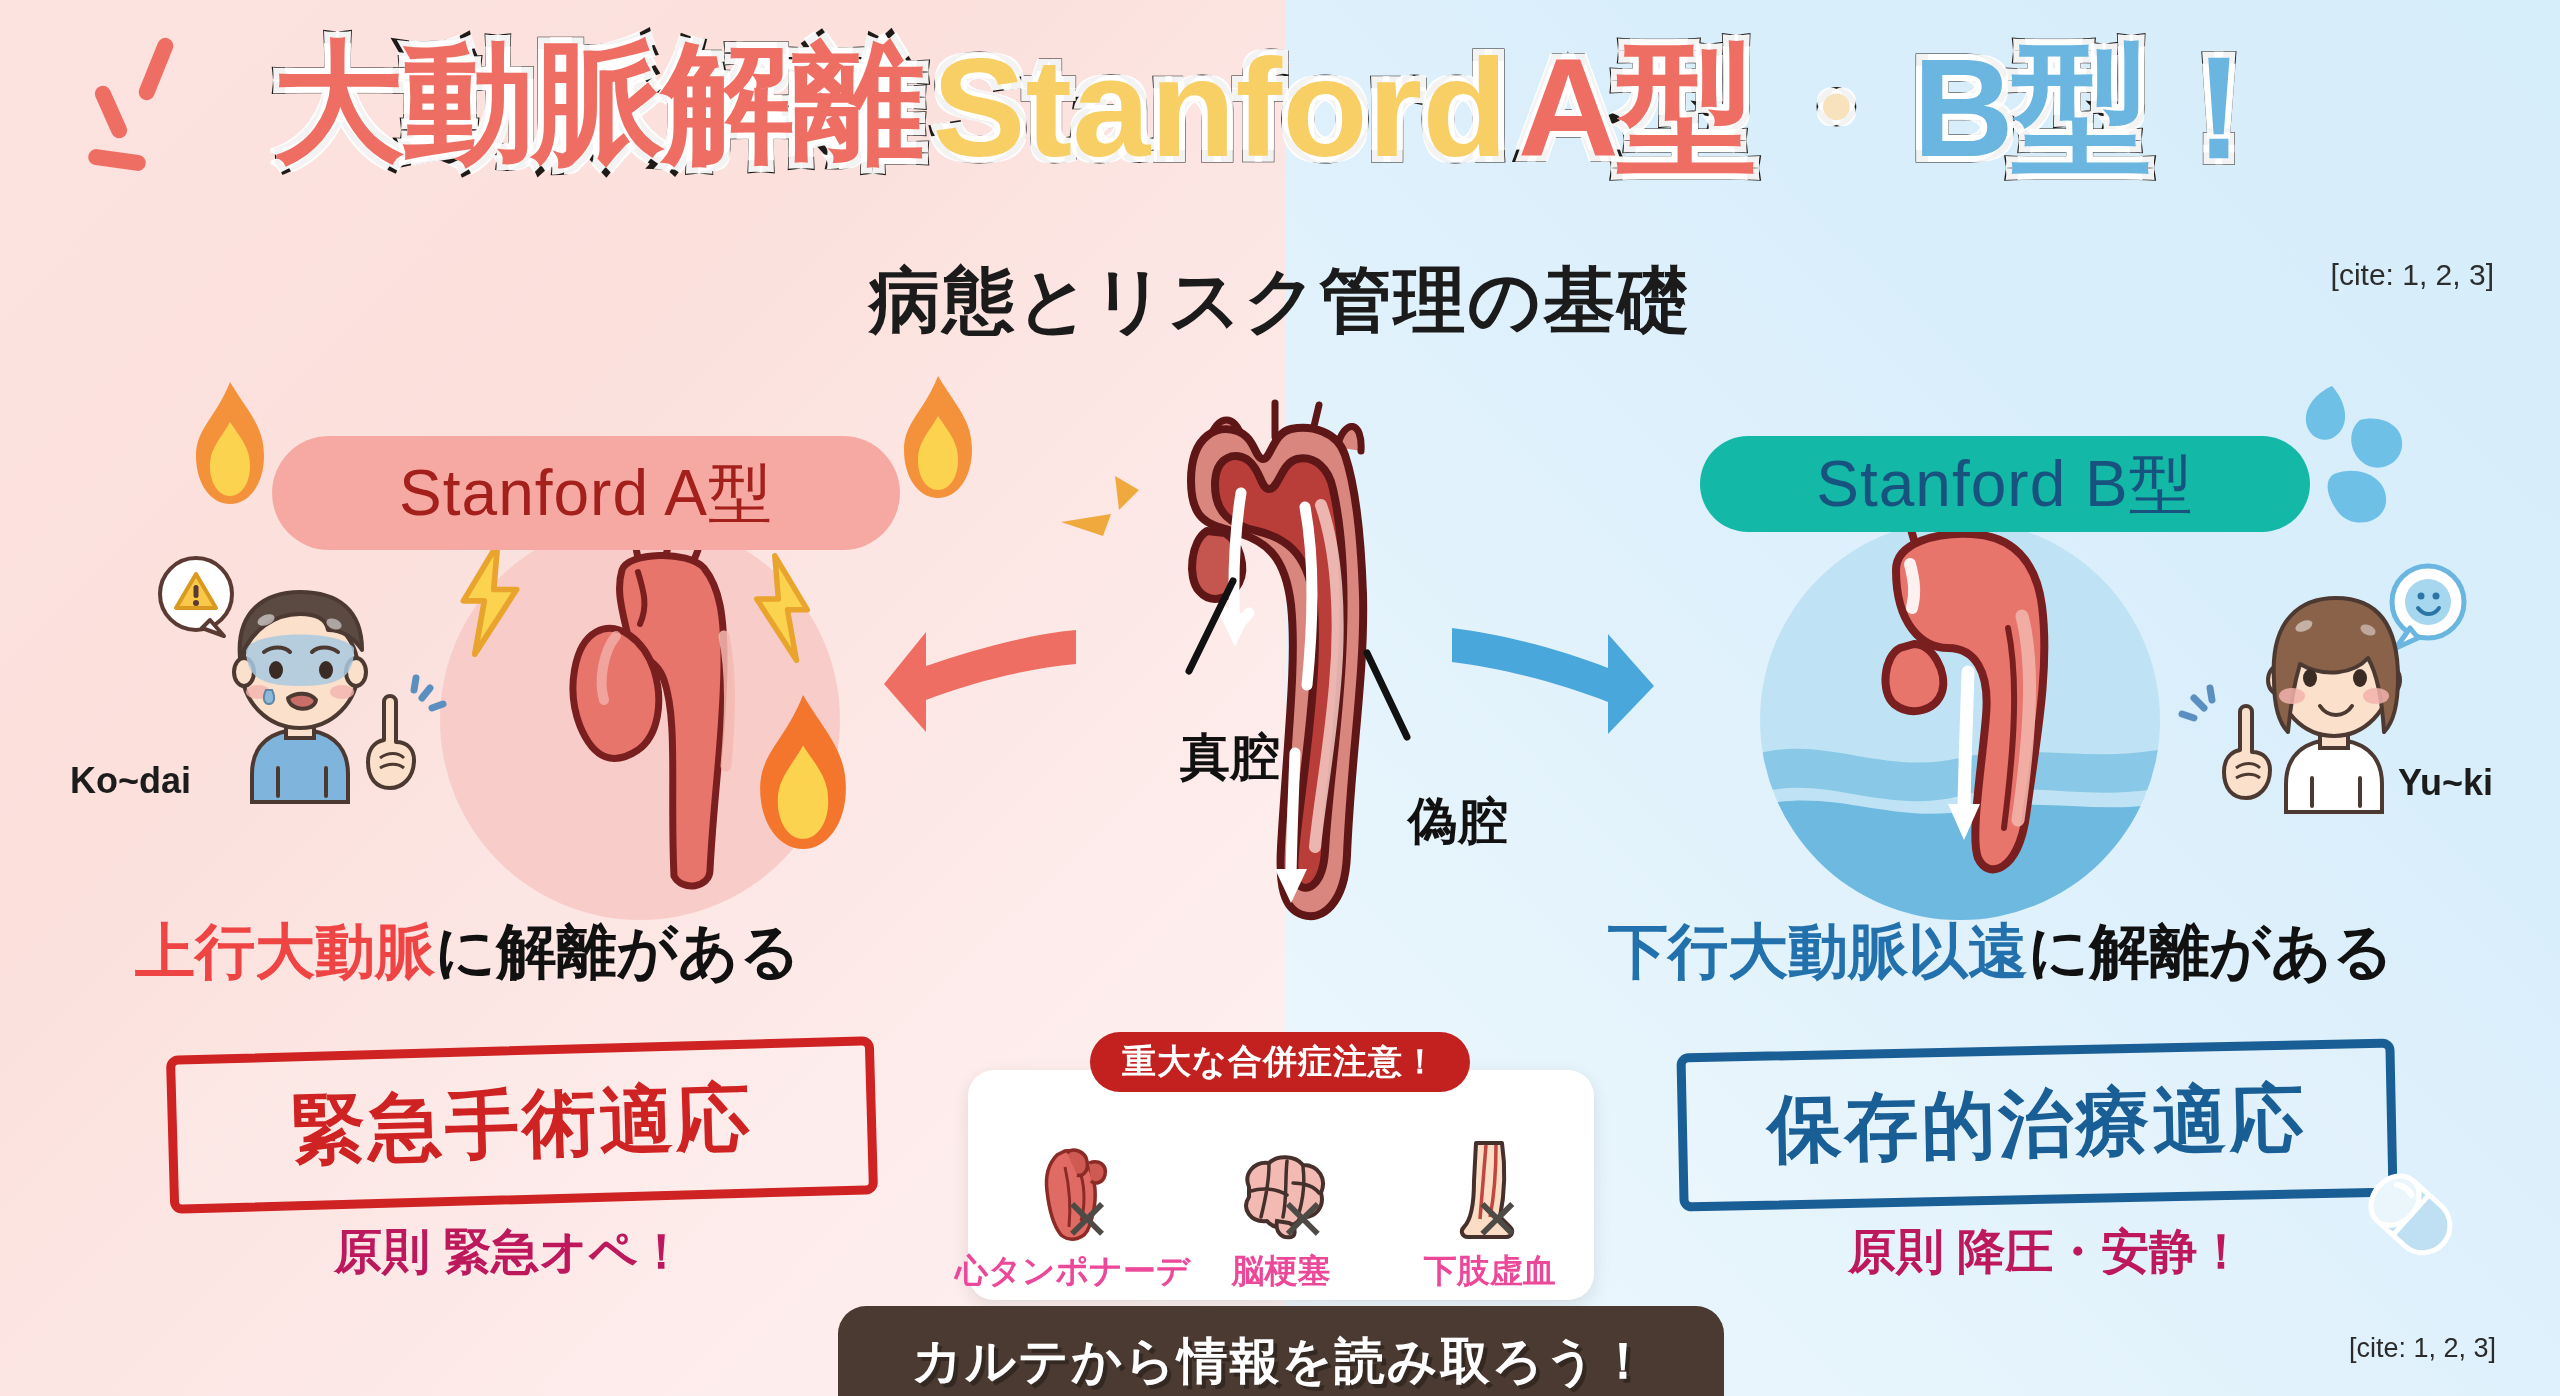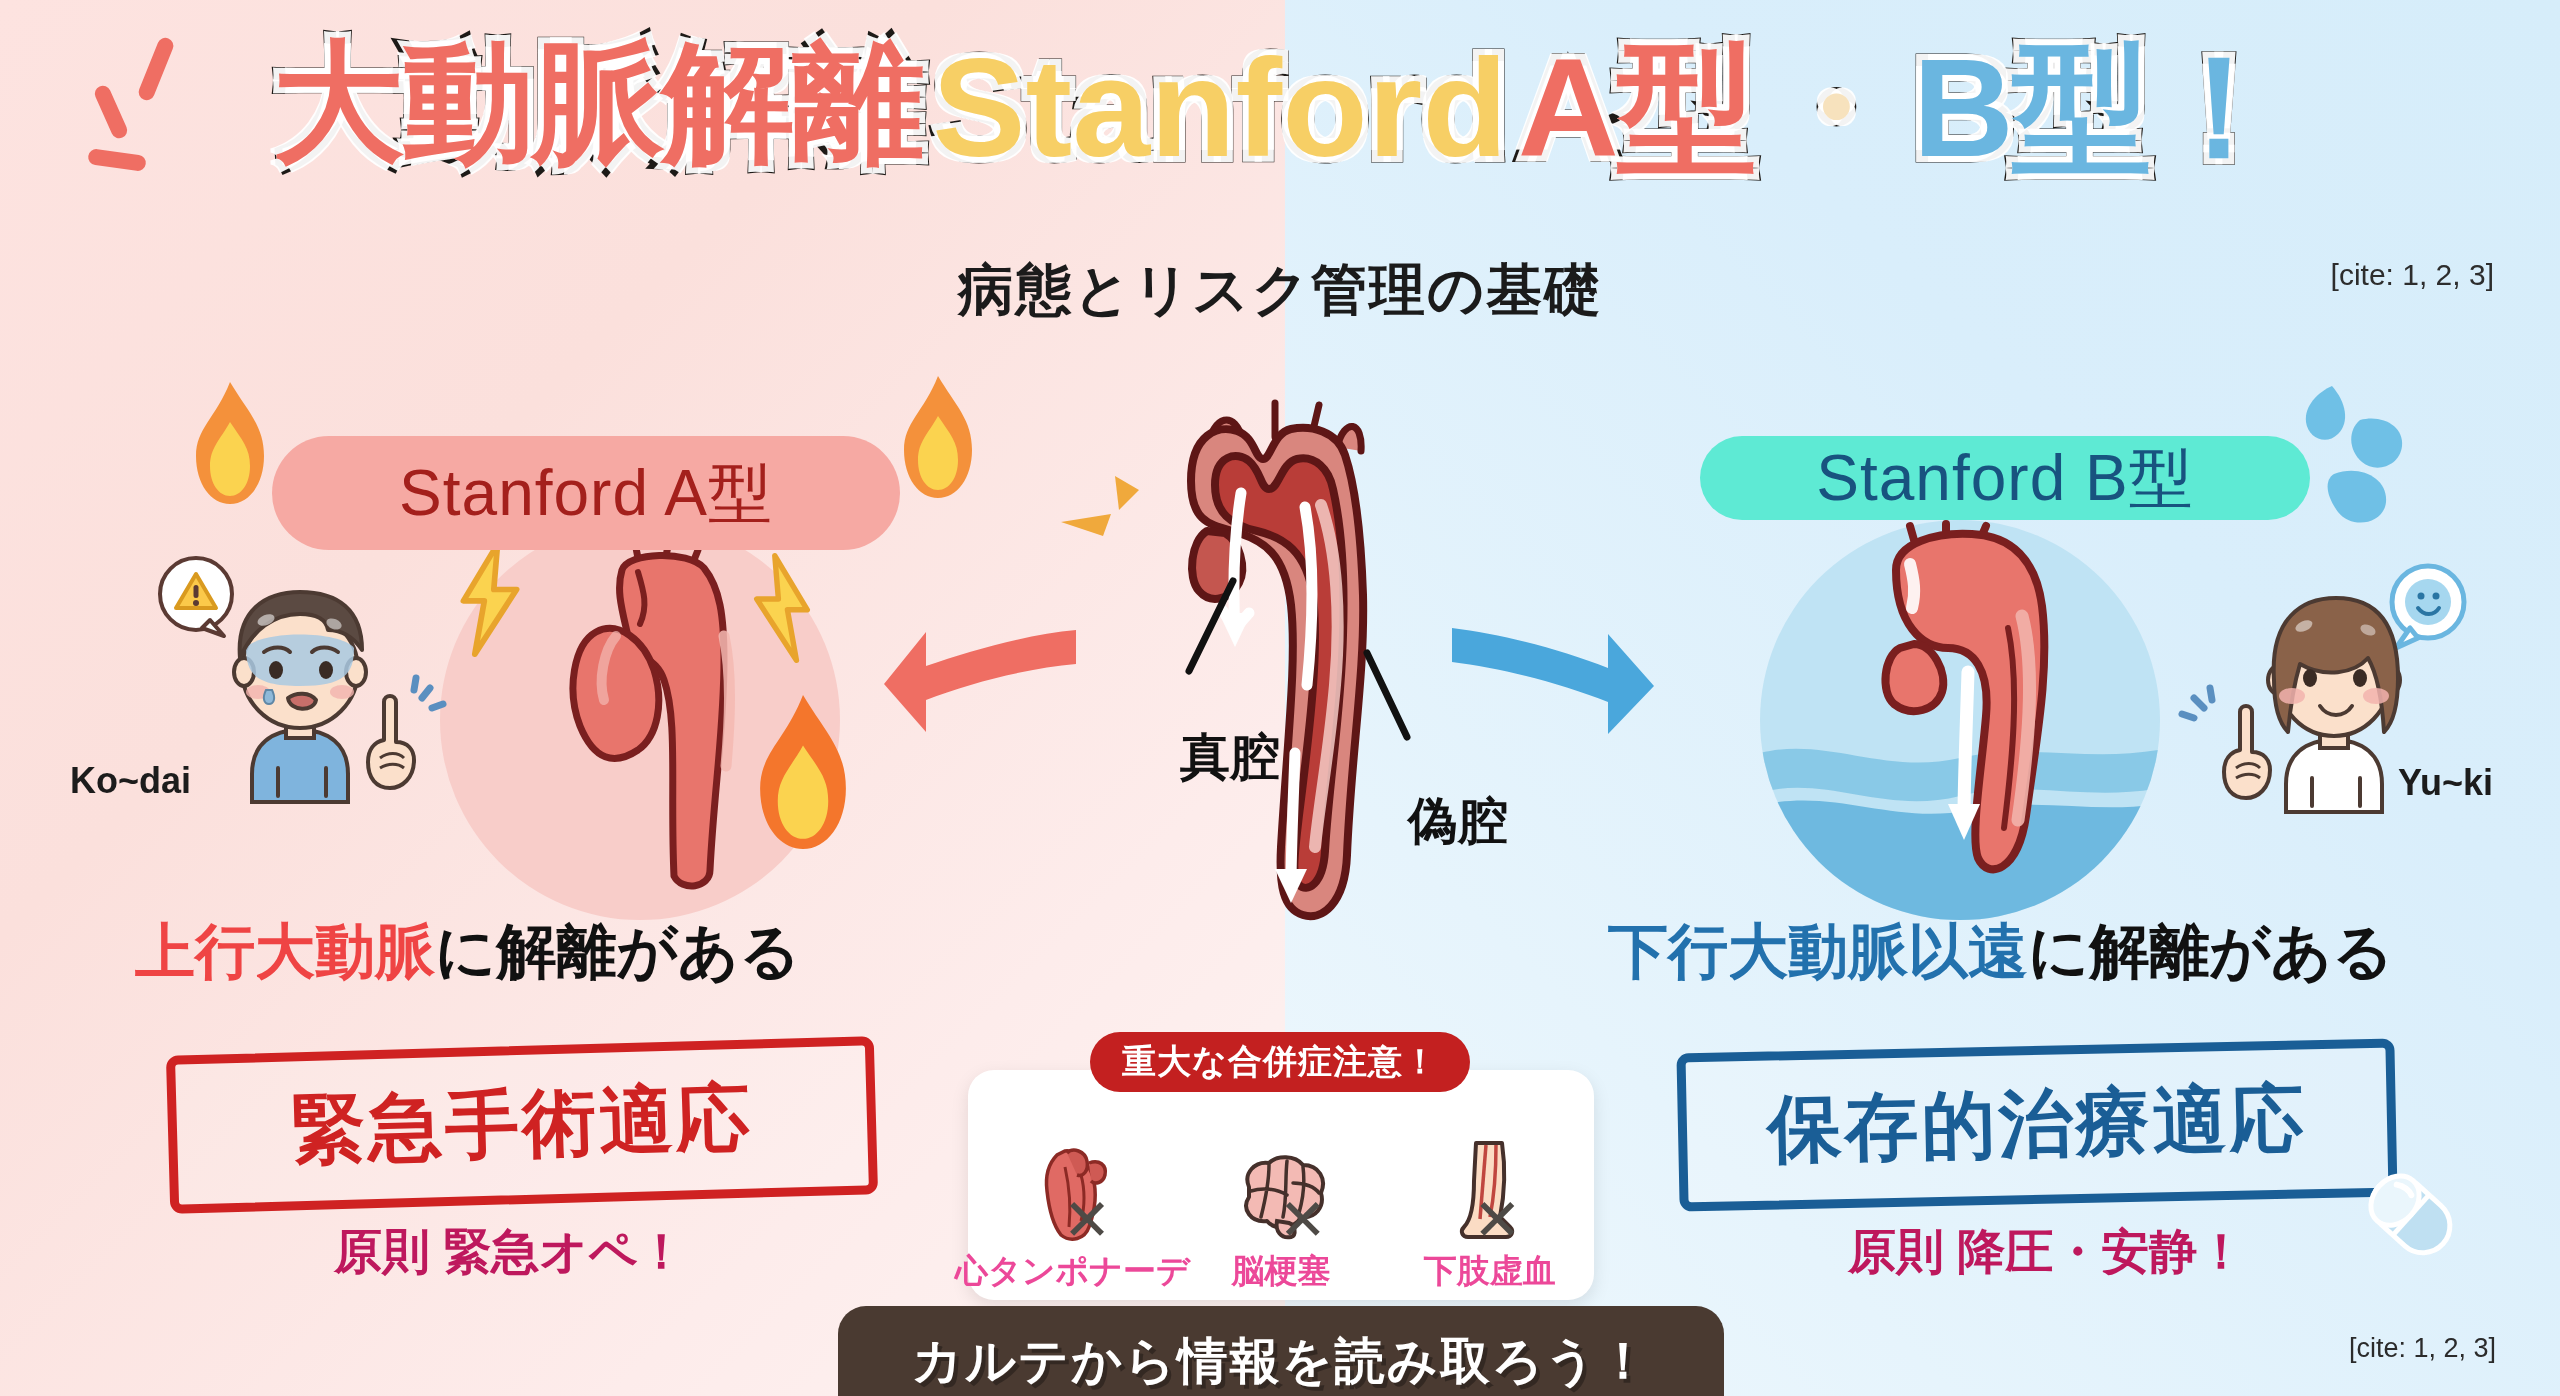--- a/index.html
+++ b/index.html
@@ -31,30 +31,30 @@
   .t-a{color:#ef6e63;font-size:140px;}
   .t-dot{color:#f7e2bd;font-size:140px;}
   .t-b{color:#6ab6e0;font-size:140px;}
 
   .spark{position:absolute;background:#ef6e63;border-radius:8px;z-index:31;}
   .sp1{left:148px;top:36px;width:16px;height:66px;transform:rotate(22deg);}
   .sp2{left:103px;top:84px;width:16px;height:56px;transform:rotate(-24deg);}
   .sp3{left:88px;top:152px;width:58px;height:16px;transform:rotate(8deg);}
 
   .subtitle{position:absolute;left:0;top:253px;width:2560px;text-align:center;
-    font-size:56px;font-weight:900;color:#1b1b1b;letter-spacing:2px;z-index:30;}
+    font-size:72px;font-weight:900;color:#1b1b1b;letter-spacing:2px;z-index:30;}
 
   .cite-top{position:absolute;right:66px;top:258px;font-size:30px;color:#2d2d2d;z-index:30;}
   .cite-bottom{position:absolute;right:64px;top:1333px;font-size:27px;color:#2b2b2b;z-index:30;}
 
   
   .badge{position:absolute;border-radius:70px;display:flex;align-items:center;justify-content:center;
     font-size:64px;font-weight:400;letter-spacing:1px;z-index:25;margin-top:44px;}
   .badge-a{left:272px;top:392px;width:628px;height:114px;background:#f6a9a3;color:#a4201c;}
-  .badge-b{left:1700px;top:392px;width:610px;height:84px;background:#5eead4;color:#18537f;}
+  .badge-b{left:1700px;top:392px;width:610px;height:96px;background:#14b8a6;color:#18537f;}
 
   .flame{position:absolute;z-index:26;}
   .fl-l{left:190px;top:378px;}
   .fl-r{left:898px;top:372px;}
   .fl-big{left:750px;top:690px;}
 
   .splash{position:absolute;left:2290px;top:380px;z-index:26;}
 
   
   .circ{position:absolute;border-radius:50%;z-index:10;overflow:hidden;}

